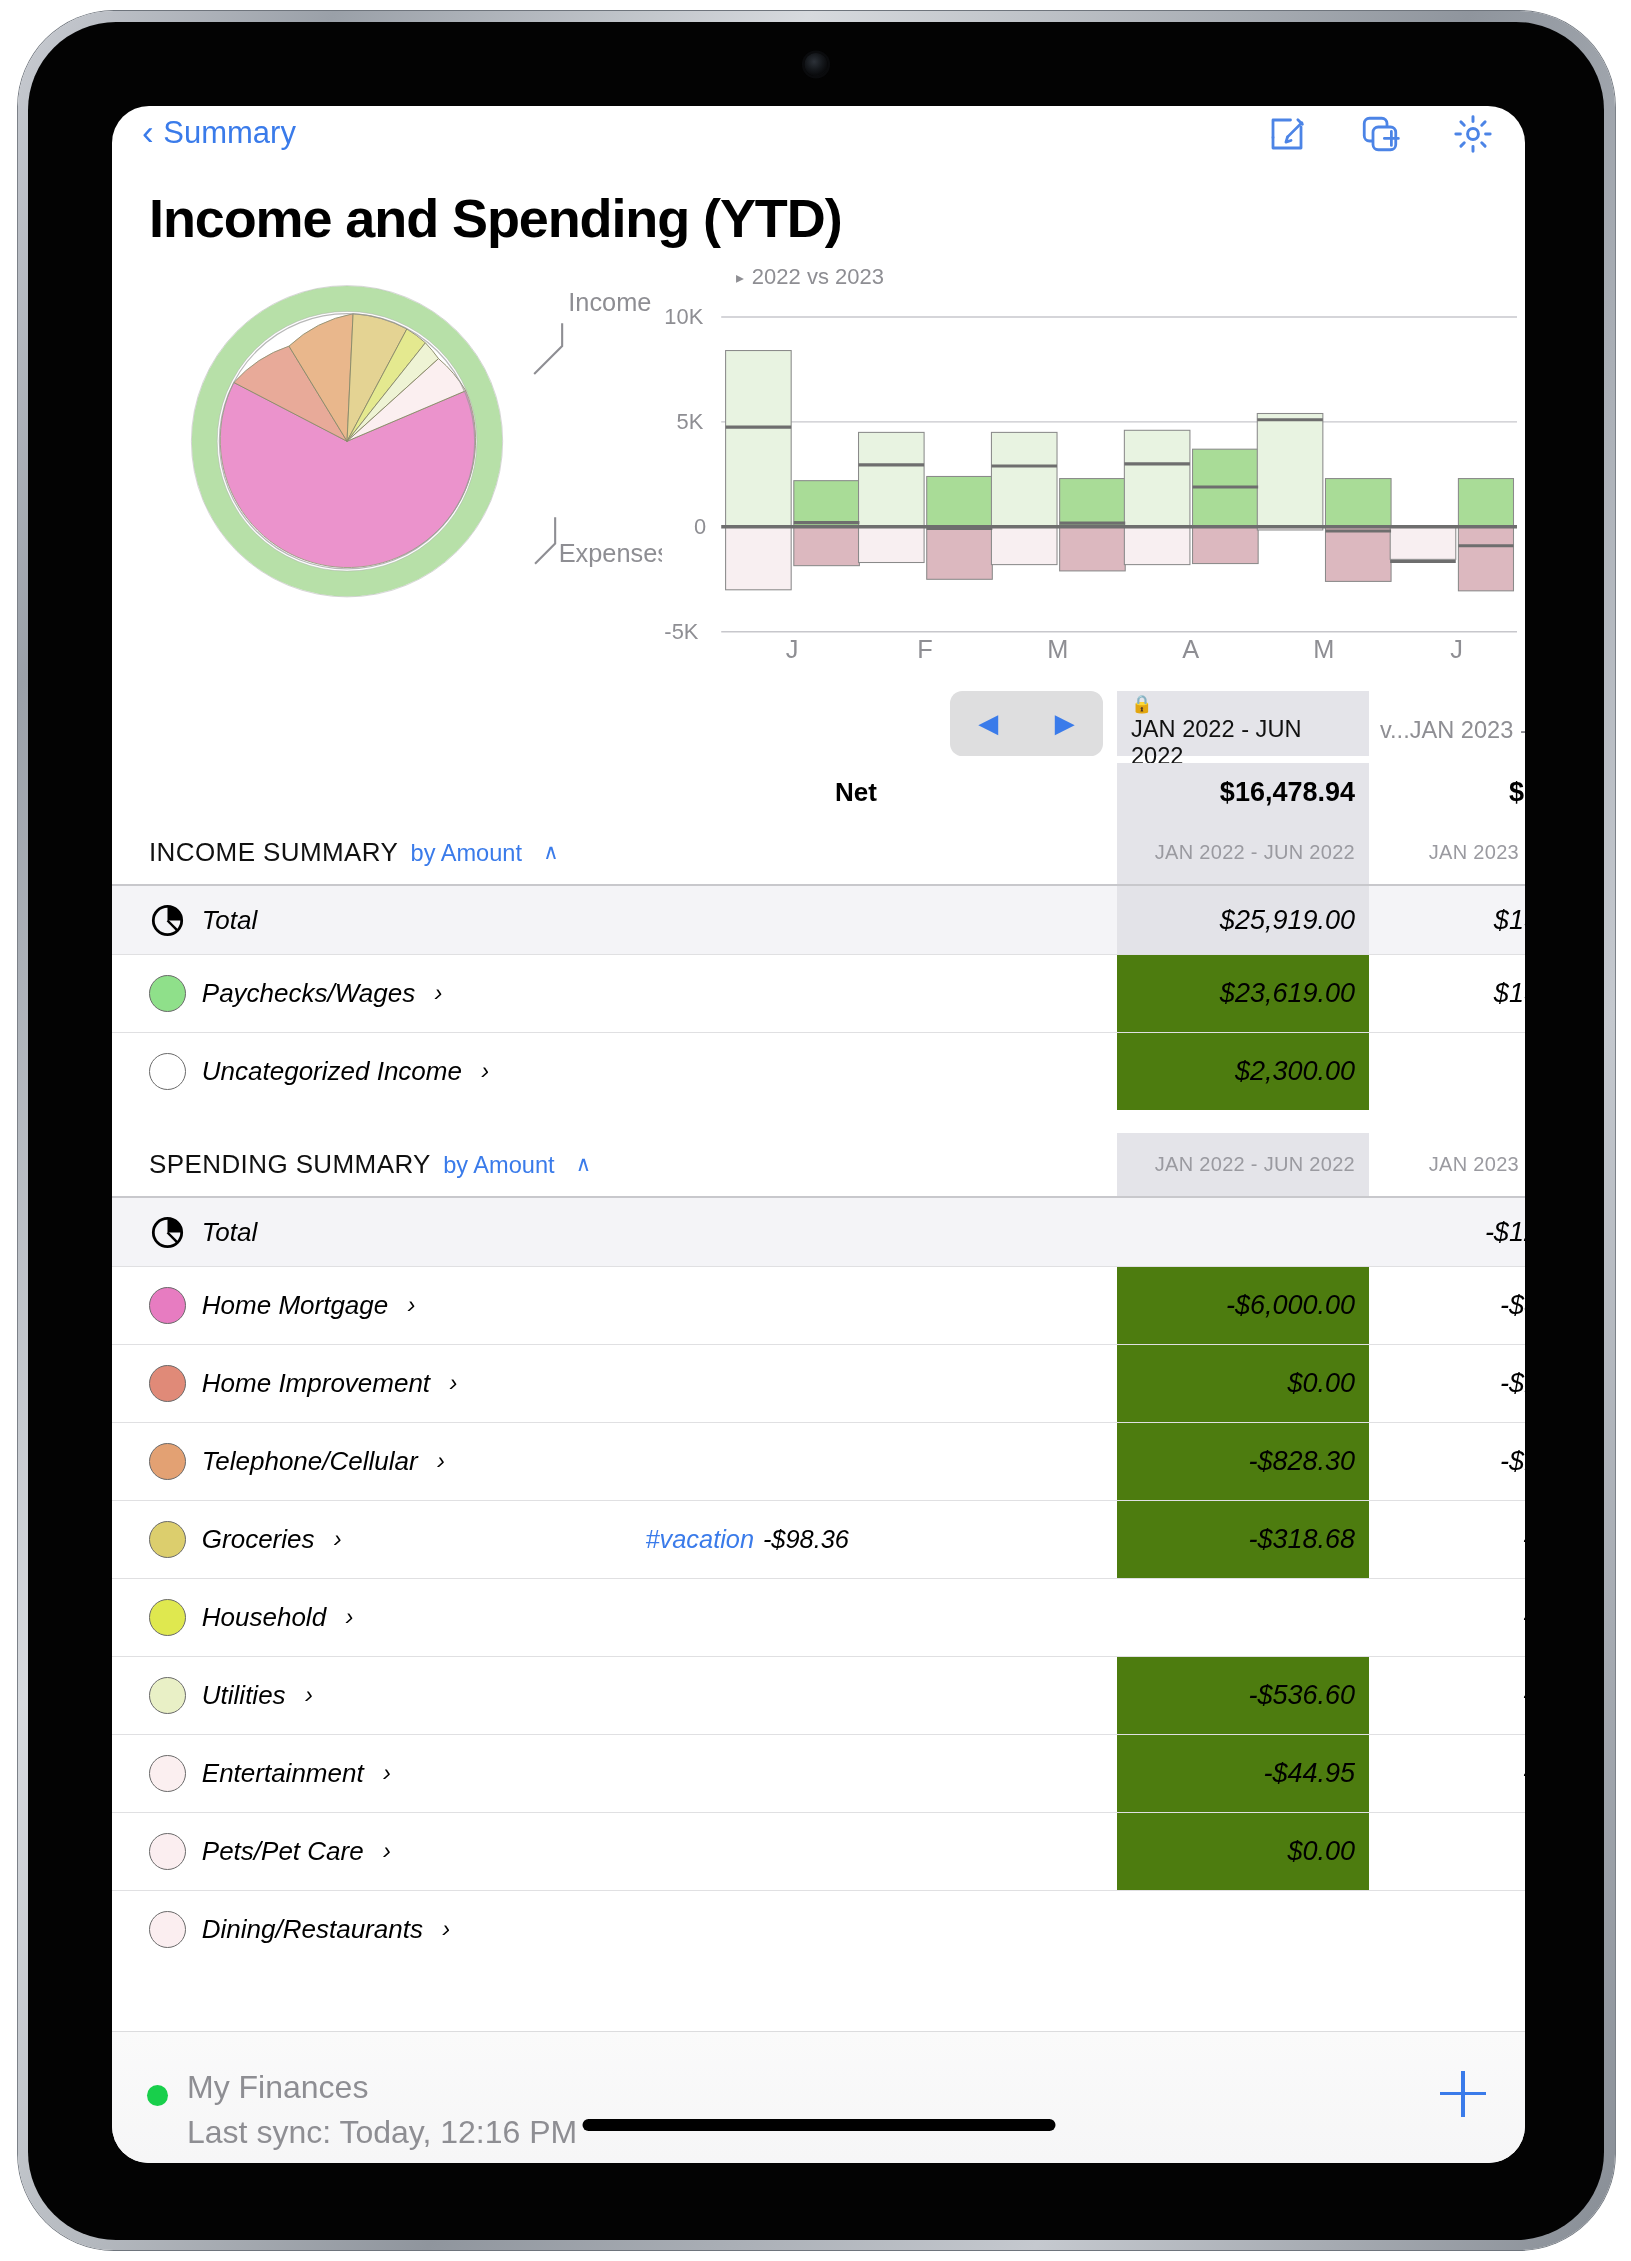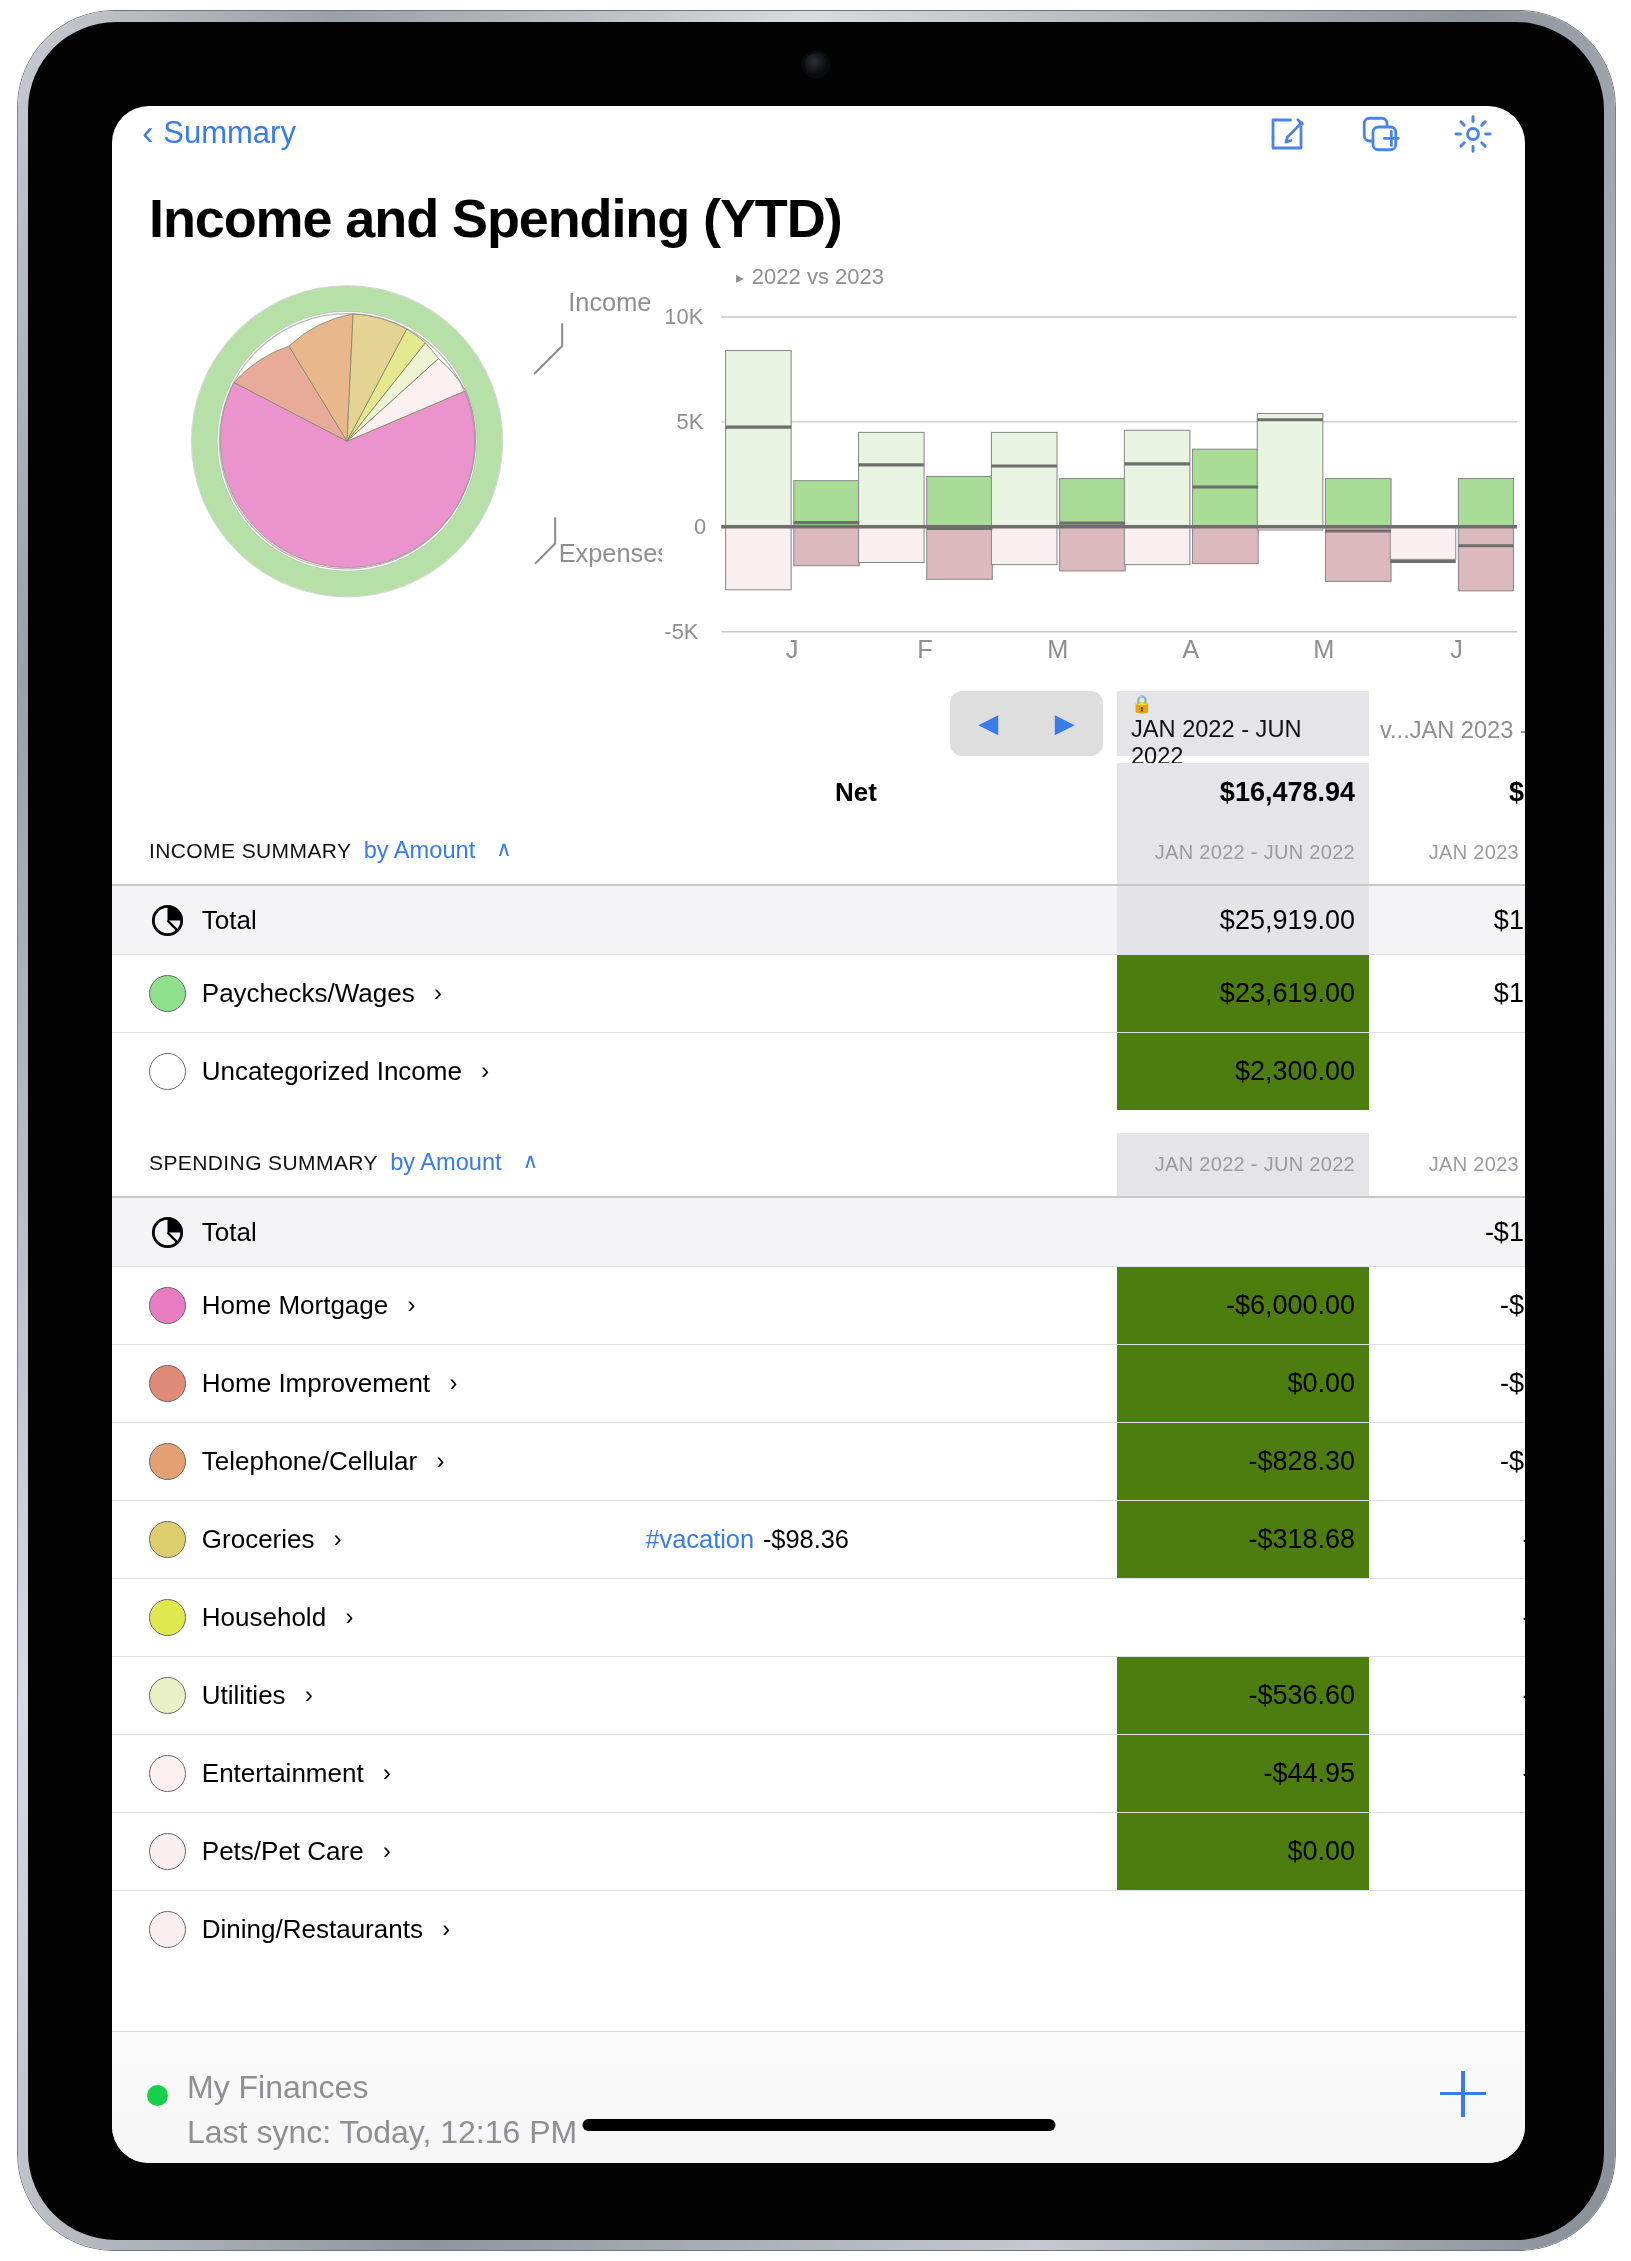--- a/index.html
+++ b/index.html
@@ -80,32 +80,32 @@
   .netrow .c1{position:absolute;left:1005px;top:0;width:252px;height:58px;background:#e4e4e9;
     display:flex;align-items:center;justify-content:flex-end;padding-right:14px;box-sizing:border-box;
     font-size:27px;font-weight:600;color:#000;}
   .netrow .c2{position:absolute;left:1268px;top:0;width:263px;height:58px;
     display:flex;align-items:center;justify-content:flex-end;padding-right:14px;box-sizing:border-box;
     font-size:27px;font-weight:600;color:#000;}
 
   
   .sechead{position:relative;height:63px;}
   .sechead .left{position:absolute;left:37px;top:15.8px;display:flex;align-items:baseline;gap:12.3px;}
-  .sechead .title{font-size:21px;color:#111;letter-spacing:0.4px;}
+  .sechead .title{font-size:26px;color:#111;letter-spacing:0.4px;}
   .sechead .by{font-size:23.6px;color:#3a7bea;cursor:pointer;}
   .sechead .caret{font-size:21px;color:#3a7bea;margin-left:8.8px;cursor:pointer;position:relative;top:-1.8px;}
   .sechead .h1{position:absolute;left:1005px;top:0;width:252px;height:63px;background:#e4e4e9;
     display:flex;align-items:center;justify-content:flex-end;padding-right:14px;box-sizing:border-box;
     font-size:20px;color:#9a9aa0;letter-spacing:0.3px;}
   .sechead .h2{position:absolute;left:1268px;top:0;width:263px;height:63px;
     display:flex;align-items:center;justify-content:flex-end;padding-right:14px;box-sizing:border-box;
     font-size:20px;color:#9a9aa0;letter-spacing:0.3px;}
 
   
-  .row{position:relative;height:77px;border-top:0.9px solid #e0e0e2;}
+  .row{position:relative;height:77px;border-top:0.9px solid #e0e0e2;font-style:italic;}
   .row.total{height:68px;background:#f4f4f7;border-top:2.6px solid #c8c8cc;}
   .row .name{position:absolute;left:37px;top:0;height:100%;display:flex;align-items:center;gap:15.8px;
     font-size:26px;color:#000;}
   .row .dot{width:37px;height:37px;border-radius:50%;border:1.4px solid #6a6a6a;box-sizing:border-box;}
   .row .arrowc{font-size:23.6px;color:#000;margin-left:3.5px;}
   .row .tag{position:absolute;right:676px;top:0;height:100%;display:flex;align-items:center;gap:8.8px;font-size:25.4px;}
   .row .tag a{color:#3a7bea;cursor:pointer;}
   .row .tag b{font-weight:400;color:#000;}
   .row .v1{position:absolute;left:1005px;top:0;width:252px;height:100%;background:#4d7c0f;
     display:flex;align-items:center;justify-content:flex-end;padding-right:14px;box-sizing:border-box;

